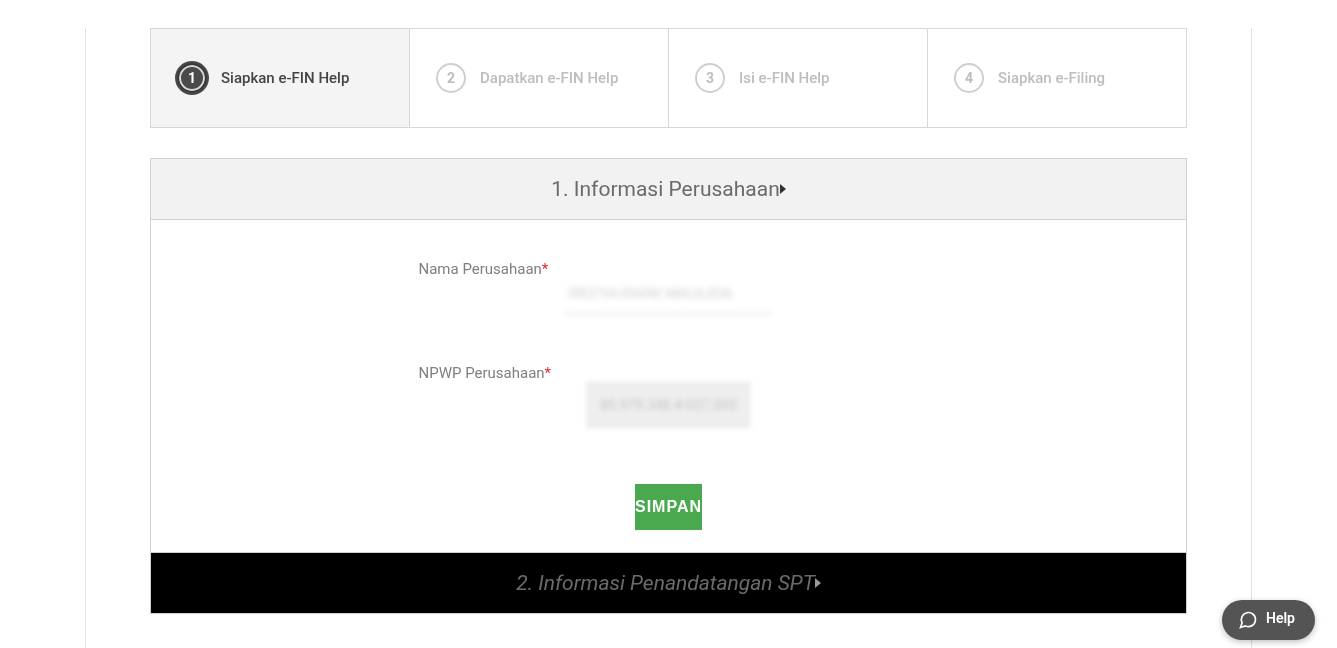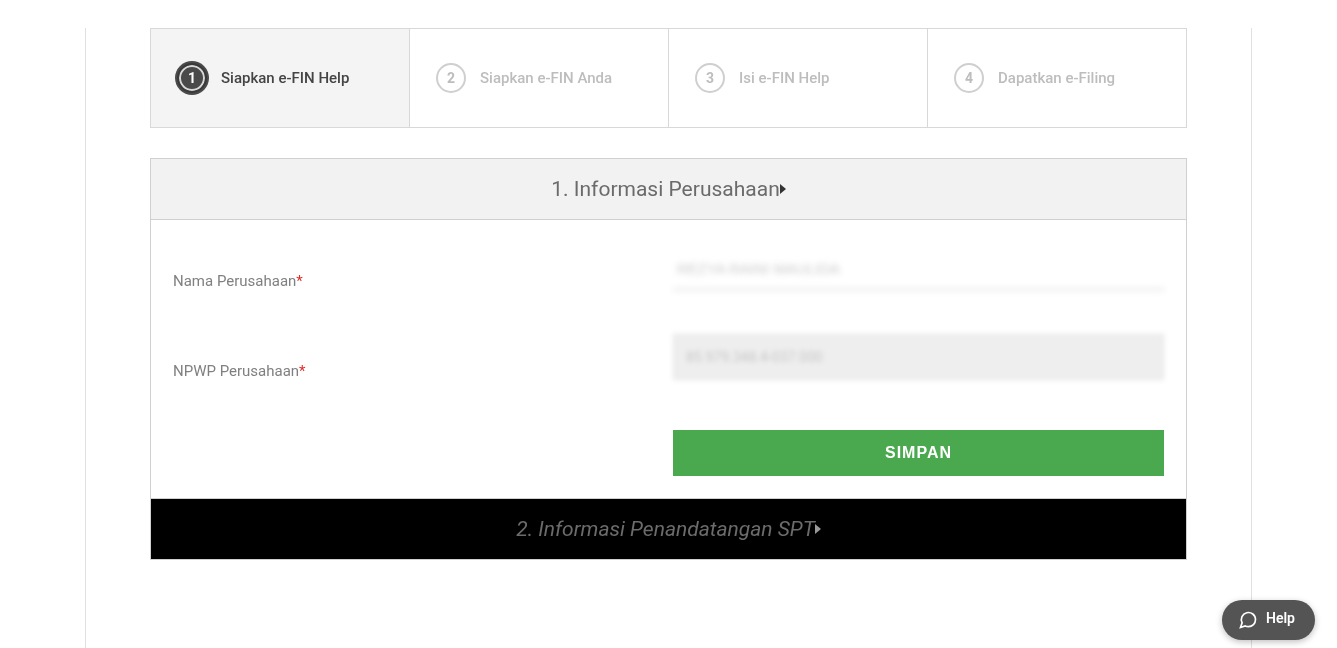--- a/index.html
+++ b/index.html
@@ -96,22 +96,23 @@
     border-top: 5px solid transparent;
     border-bottom: 5px solid transparent;
   }
   .panel.secondary .chevron { border-left-color: #999; }
 
   .panel-body {
     padding: 34px 22px 22px;
   }
   .form-row {
     display: flex;
-    align-items: flex-end;
+    align-items: center;
     margin-bottom: 44px;
+    flex-direction: column;
   }
   .form-label {
     width: 500px;
     color: #808080;
     font-size: 15px;
     padding-top: 6px;
   }
   .req { color: #e02b2b; }
   .form-field { flex: 1; }
 
@@ -176,29 +177,29 @@
 <div class="page-wrap">
   <div class="card-shell">
 
     <div class="stepper">
       <div class="step active">
         <div class="step-num">1</div>
         <div class="step-label">Siapkan e-FIN Help</div>
       </div>
       <div class="step">
         <div class="step-num">2</div>
-        <div class="step-label">Siapkan e-FIN Anda</div>
+        <div class="step-label">Dapatkan e-FIN Help</div>
       </div>
       <div class="step">
         <div class="step-num">3</div>
         <div class="step-label">Isi e-FIN Help</div>
       </div>
       <div class="step">
         <div class="step-num">4</div>
-        <div class="step-label">Dapatkan e-Filing</div>
+        <div class="step-label">Siapkan e-Filing</div>
       </div>
     </div>
 
     <div class="panel">
       <div class="panel-head">
         <div class="panel-title">1. Informasi Perusahaan</div>
         <div class="chevron"></div>
       </div>
       <div class="panel-body">
         <div class="form-row">

